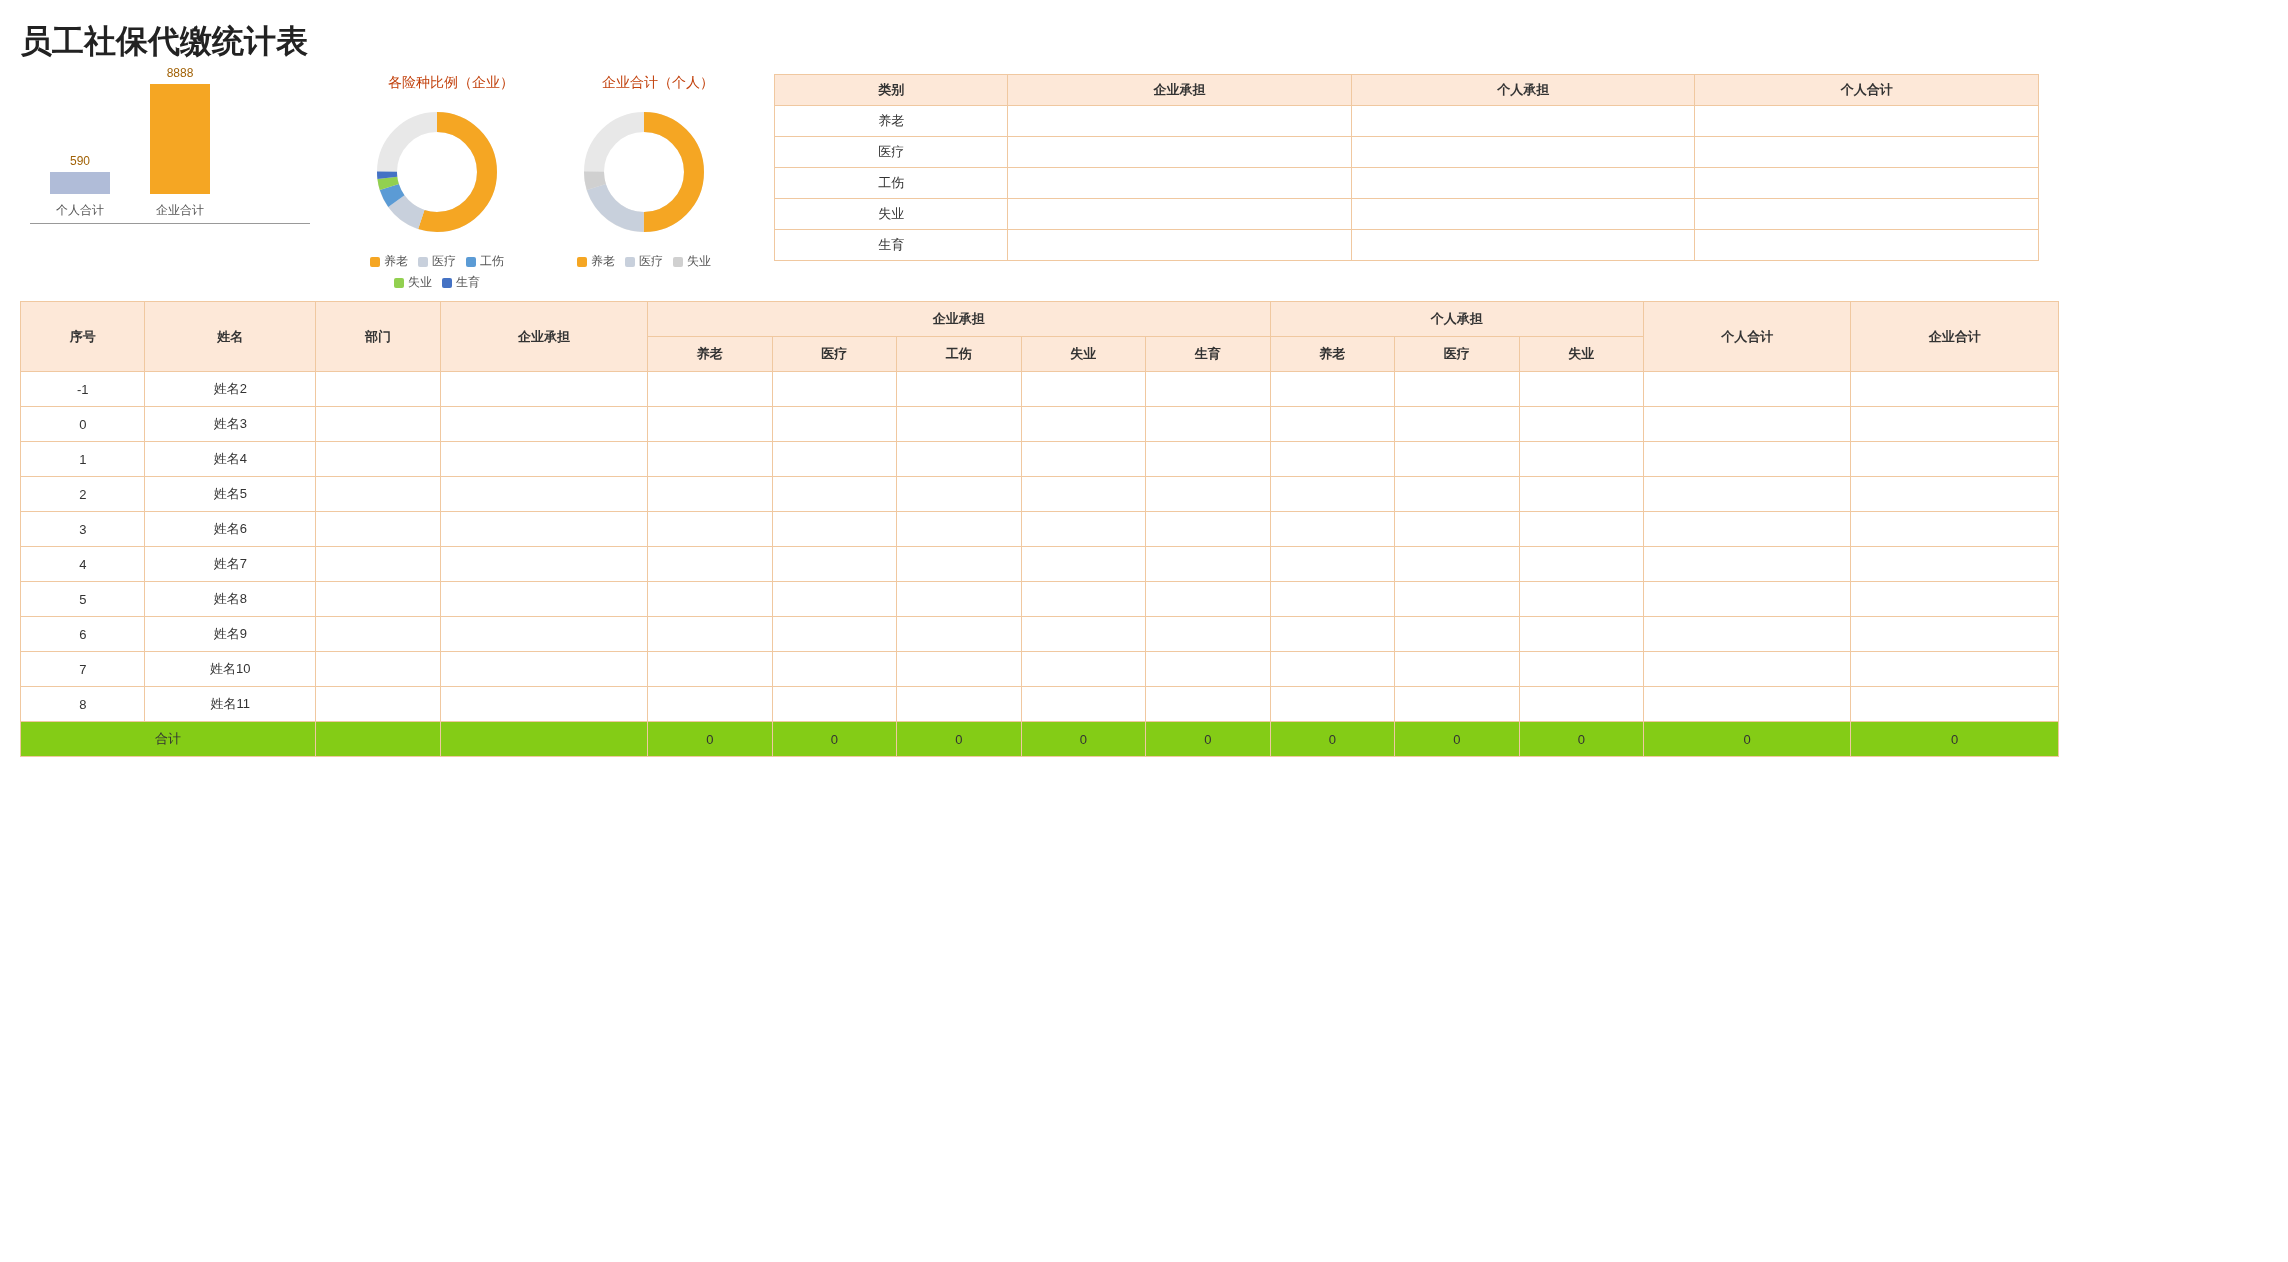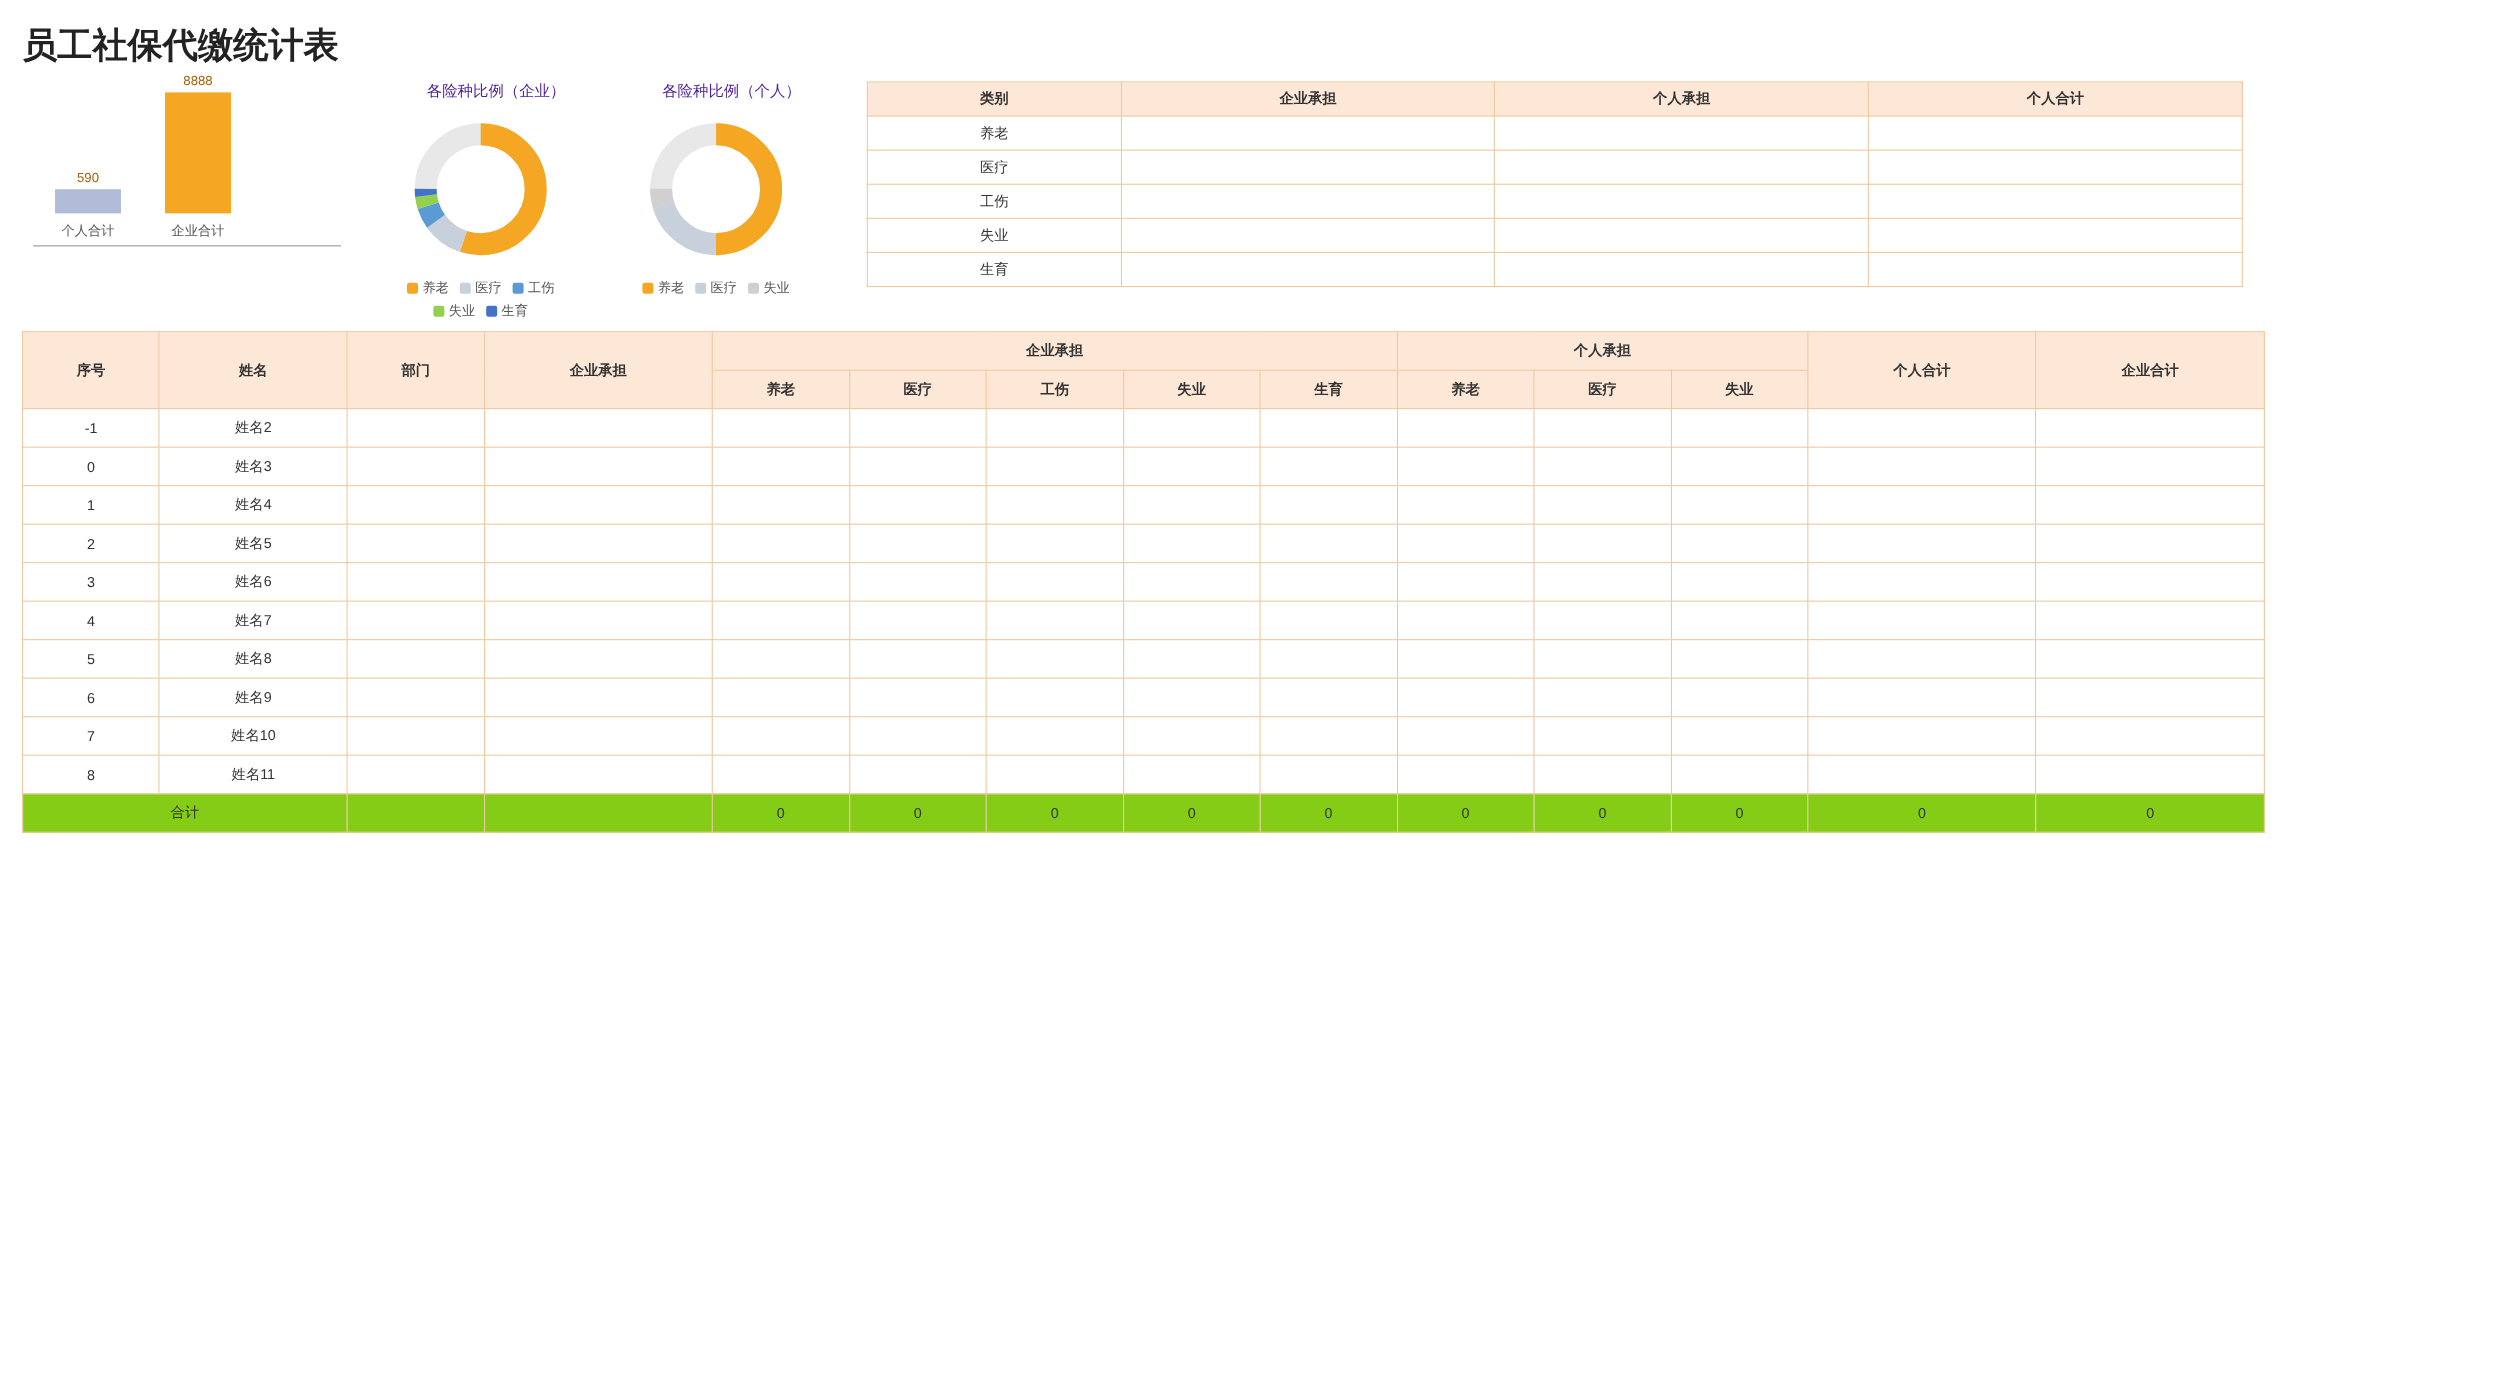--- a/index.html
+++ b/index.html
@@ -79,21 +79,21 @@
       padding: 0 40px;
       align-items: flex-start;
     }
     .donut-group {
       display: flex;
       flex-direction: column;
       align-items: center;
     }
     .donut-title {
       font-size: 14px;
-      color: #4c1d95;
+      color: #c2410c;
       margin-bottom: 10px;
       margin-left: 28px;
     }
     .donut-svg-wrap {
       margin-bottom: 8px;
     }
     .legend-row {
       display: flex;
       gap: 10px;
       flex-wrap: wrap;
@@ -230,21 +230,21 @@
             <span>失业</span>
           </div>
           <div class="legend-item">
             <span class="legend-dot" style="background:#4472c4;"></span>
             <span>生育</span>
           </div>
         </div>
       </div>
 
       <div class="donut-group">
-        <div class="donut-title">各险种比例（个人）</div>
+        <div class="donut-title">企业合计（个人）</div>
         <div class="donut-svg-wrap">
           <svg width="140" height="140" viewBox="0 0 140 140">
             <circle cx="70" cy="70" r="50" fill="none" stroke="#e8e8e8" stroke-width="20"></circle>
 
             <circle cx="70" cy="70" r="50" fill="none" stroke="#f5a623" stroke-width="20" stroke-dasharray="235.6 314.2" stroke-dashoffset="78.5" transform="rotate(-90 70 70)"></circle>
 
             <circle cx="70" cy="70" r="50" fill="none" stroke="#c8d0dc" stroke-width="20" stroke-dasharray="62.8 314.2" stroke-dashoffset="-157.1" transform="rotate(-90 70 70)"></circle>
 
             <circle cx="70" cy="70" r="50" fill="none" stroke="#d0d0d0" stroke-width="20" stroke-dasharray="15.7 314.2" stroke-dashoffset="-219.9" transform="rotate(-90 70 70)"></circle>
           </svg>

